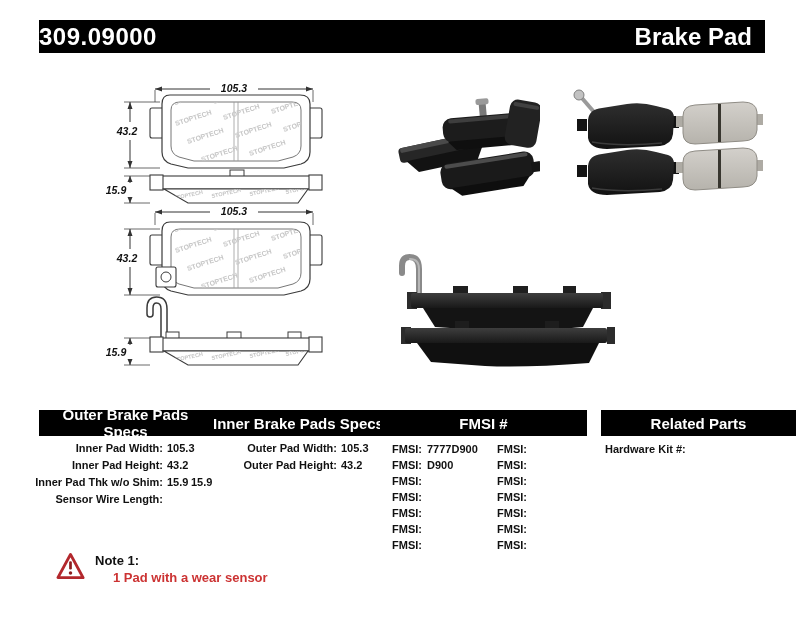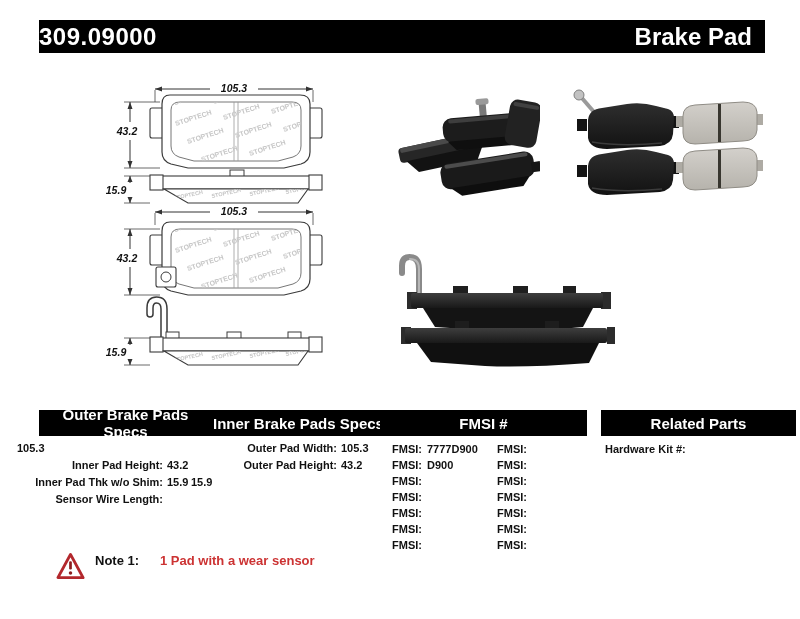--- a/index.html
+++ b/index.html
@@ -26,21 +26,21 @@
   
   .col{font-size:11px;font-weight:bold;}
   .srow{display:flex;height:17px;line-height:17px;white-space:nowrap;}
   .srow .lbl{flex:0 0 150px;text-align:right;}
   .srow .val{margin-left:4px;}
   .fcol .srow{height:16px;line-height:16px;}
   .fcol .lbl{flex:0 0 31px;text-align:left;}
   .rcol .lbl{flex:0 0 auto;text-align:left;}
   
   .notes{left:95px;top:552px;font-size:13px;font-weight:bold;}
-  .notes .nrow{height:17px;line-height:17px;display:flex;white-space:nowrap;}
+  .notes .nrow{height:17px;line-height:17px;display:flex;white-space:nowrap;flex-direction:column;}
   .notes .nlab{width:47px;}
   .notes .nred{color:var(--note_red,#cc3333);margin-left:18px;}
   
   svg text.dim{font-family:"Liberation Sans",sans-serif;font-style:italic;font-weight:bold;font-size:10.5px;fill:#111;}
   svg g[data-wm] text{font-family:"Liberation Sans",sans-serif;font-weight:bold;fill:#c6c6c6;}
 </style>
 </head>
 <body>
 
 <div class="abs topbar">
@@ -284,20 +284,21 @@
 </div>
 <div class="abs thead single" style="left:380px;width:207px">
   <span>FMSI #</span>
 </div>
 <div class="abs thead single" style="left:601px;width:195px">
   <span>Related Parts</span>
 </div>
 
 <div class="abs col" style="left:13px;top:440px">
   <div class="srow">
+      <span class="lbl">Inner Pad Width:</span>
       <span class="val">105.3</span>
     </div>
   <div class="srow">
       <span class="lbl">Inner Pad Height:</span>
       <span class="val">43.2</span>
     </div>
   <div class="srow">
       <span class="lbl">Inner Pad Thk w/o Shim:</span>
       <span class="val">15.9</span>
     </div>

